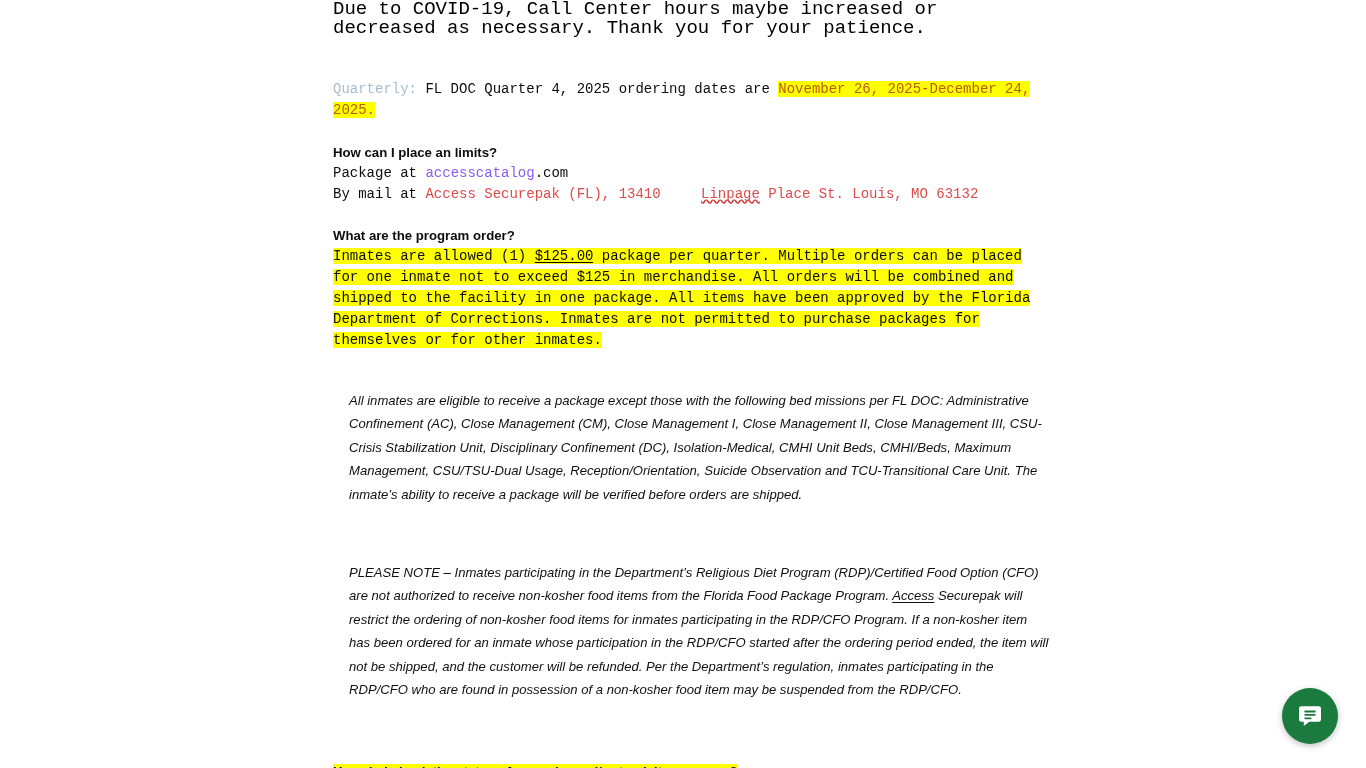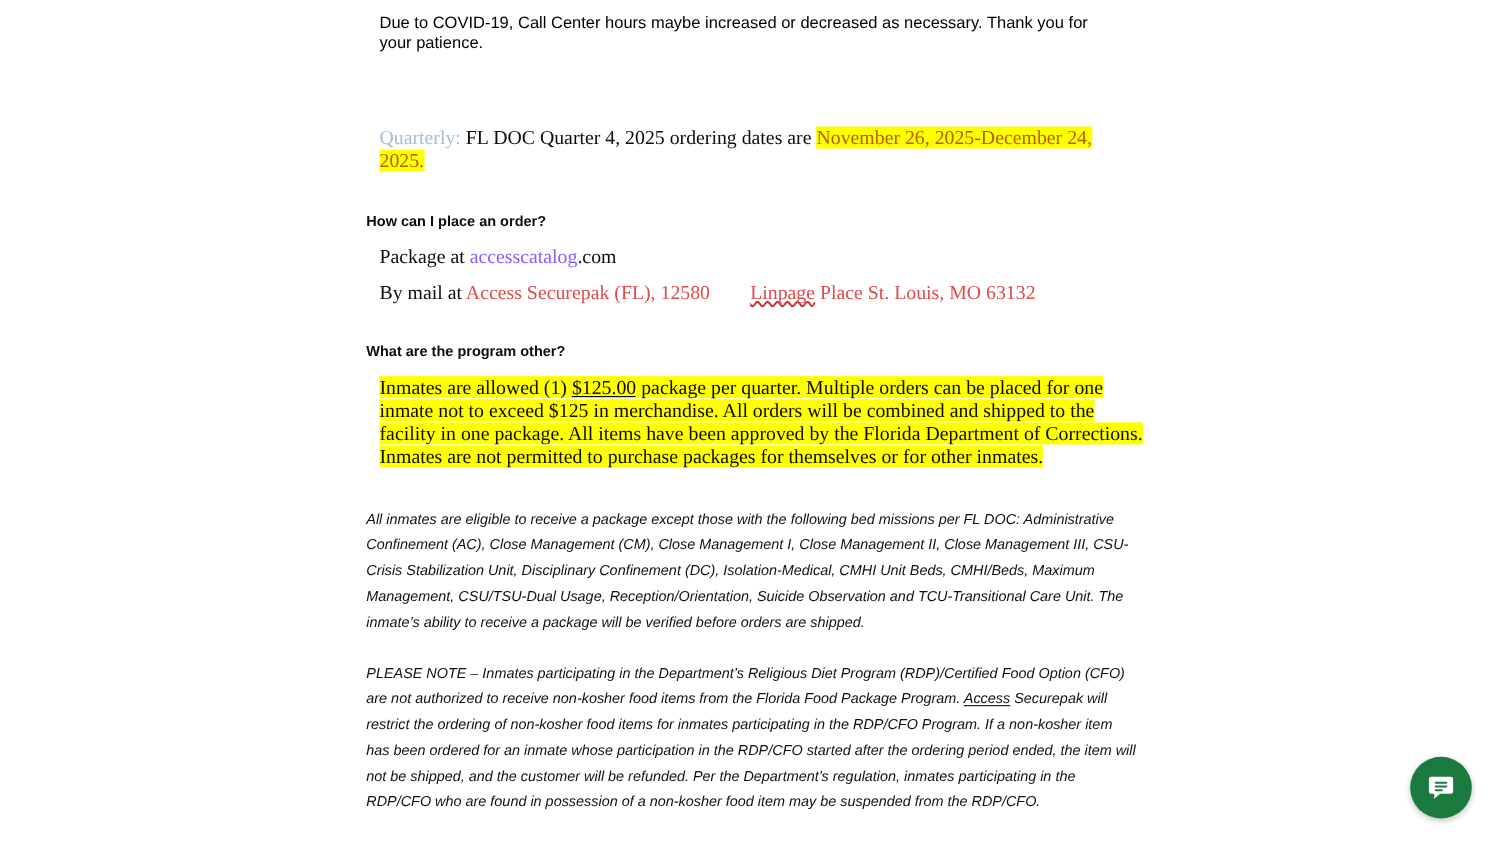--- a/index.html
+++ b/index.html
@@ -27,51 +27,51 @@
   .serif-head {
     font-family: "Liberation Serif", serif;
     font-weight: bold;
     font-size: 15px;
     line-height: 18.5px;
     color: #000000;
     margin: 0;
     letter-spacing: 0.1px;
   }
   .serif-body {
-    font-family: Liberation Sans, sans-serif;
-    font-size: 15px;
+    font-family: Liberation Mono, monospace;
+    font-size: 19px;
     line-height: 18.5px;
     color: #000000;
-    margin: 12px;
+    margin: 0;
     width: 672px;
   }
 
   
   .q-head {
     font-family: "Liberation Sans", sans-serif;
     font-weight: bold;
     font-size: 13.2px;
     line-height: 21px;
     color: #0d0d0d;
     margin: 0;
   }
   .ans {
-    font-family: Liberation Serif, serif;
-    font-size: 18px;
+    font-family: Liberation Mono, monospace;
+    font-size: 14px;
     line-height: 21px;
     color: #0d0d0d;
-    margin: 12px;
+    margin: 0;
   }
   .ital {
     font-family: "Liberation Sans", sans-serif;
     font-style: italic;
     font-size: 13.1px;
     line-height: 23.4px;
     color: #101010;
-    margin: 0;
+    margin: 16px;
     width: 700px;
   }
 
   .hl {
     background: #ffff00;
     box-decoration-break: clone;
     -webkit-box-decoration-break: clone;
   }
   .hl-dates { color: #b85c00; }
   .red { color: #8b5cf6; }
@@ -134,29 +134,29 @@
 
   <div class="gap-a"></div>
 
   <div>
     <p class="ans"><span class="grayblue">Quarterly:</span><span> FL DOC Quarter 4, 2025 ordering dates are </span><span class="hl hl-dates">November 26, 2025-December 24, 2025.</span></p>
   </div>
 
   <div class="gap-b"></div>
 
   <div>
-    <p class="q-head">How can I place an order?</p>
+    <p class="q-head">How can I place an limits?</p>
     <p class="ans"><span>Package at </span><span class="red">accesscatalog</span><span>.com</span></p>
-    <p class="ans"><span>By mail at </span><span class="red2">Access Securepak (FL), 12580 </span><span class="red2 sp">Linpage</span><span class="red2"> Place St. Louis, MO 63132</span></p>
+    <p class="ans"><span>By mail at </span><span class="red2">Access Securepak (FL), 13410 </span><span class="red2 sp">Linpage</span><span class="red2"> Place St. Louis, MO 63132</span></p>
   </div>
 
   <div class="gap-c"></div>
 
   <div>
-    <p class="q-head">What are the program other?</p>
+    <p class="q-head">What are the program order?</p>
     <p class="ans" style="width:700px;"><span class="hl">Inmates are allowed (1) </span><span class="hl uline">$125.00</span><span class="hl"> package per quarter. Multiple orders can be placed for one inmate not to exceed $125 in merchandise.  All orders will be combined and shipped to the facility in one package. All items have been approved by the Florida Department of Corrections.  Inmates are not permitted to purchase packages for themselves or for other inmates.</span></p>
   </div>
 
   <div class="gap-d"></div>
 
   <p class="ital">All inmates are eligible to receive a package except those with the following bed missions per FL DOC: Administrative Confinement (AC), Close Management (CM), Close Management I, Close Management II, Close Management III, CSU-Crisis Stabilization Unit, Disciplinary Confinement (DC), Isolation-Medical, CMHI Unit Beds, CMHI/Beds, Maximum Management, CSU/TSU-Dual Usage, Reception/Orientation, Suicide Observation and TCU-Transitional Care Unit. The inmate’s ability to receive a package will be verified before orders are shipped.</p>
 
   <div class="gap-e"></div>
 
   <p class="ital"><span>PLEASE NOTE – Inmates participating in the Department’s Religious Diet Program (RDP)/Certified Food Option (CFO) are not authorized to receive non-kosher food items from the Florida Food Package Program.  </span><span class="uline">Access</span><span> Securepak will restrict the ordering of non-kosher food items for inmates participating in the RDP/CFO Program.  If a non-kosher item has been ordered for an inmate whose participation in the RDP/CFO started after the ordering period ended, the item will not be shipped, and the customer will be refunded.  Per the Department’s regulation, inmates participating in the RDP/CFO who are found in possession of a non-kosher food item may be suspended from the RDP/CFO.</span></p>

